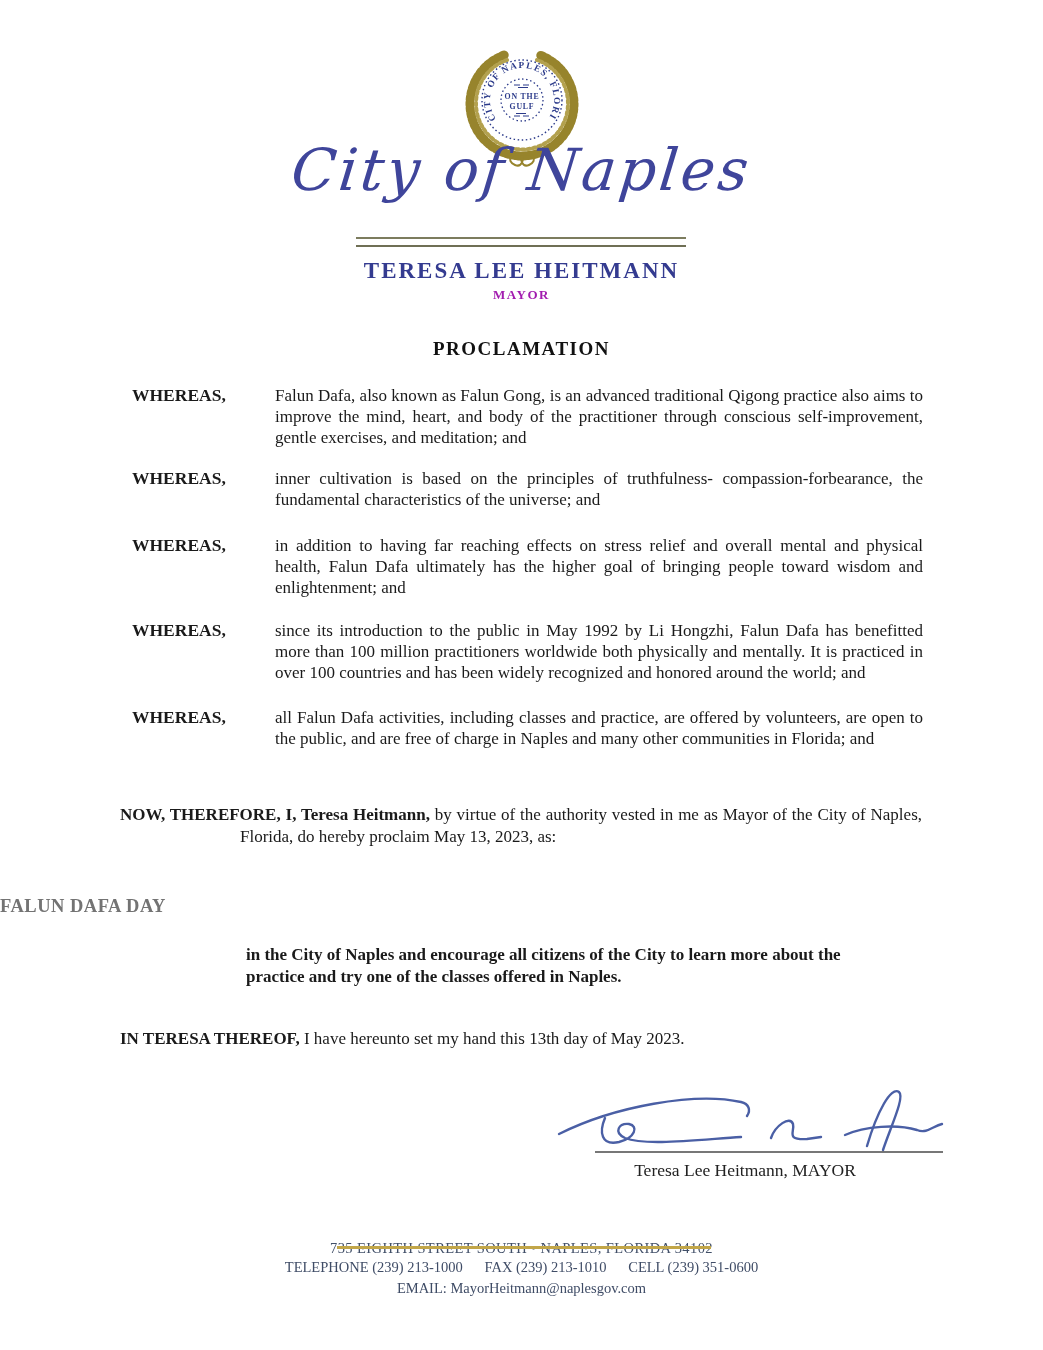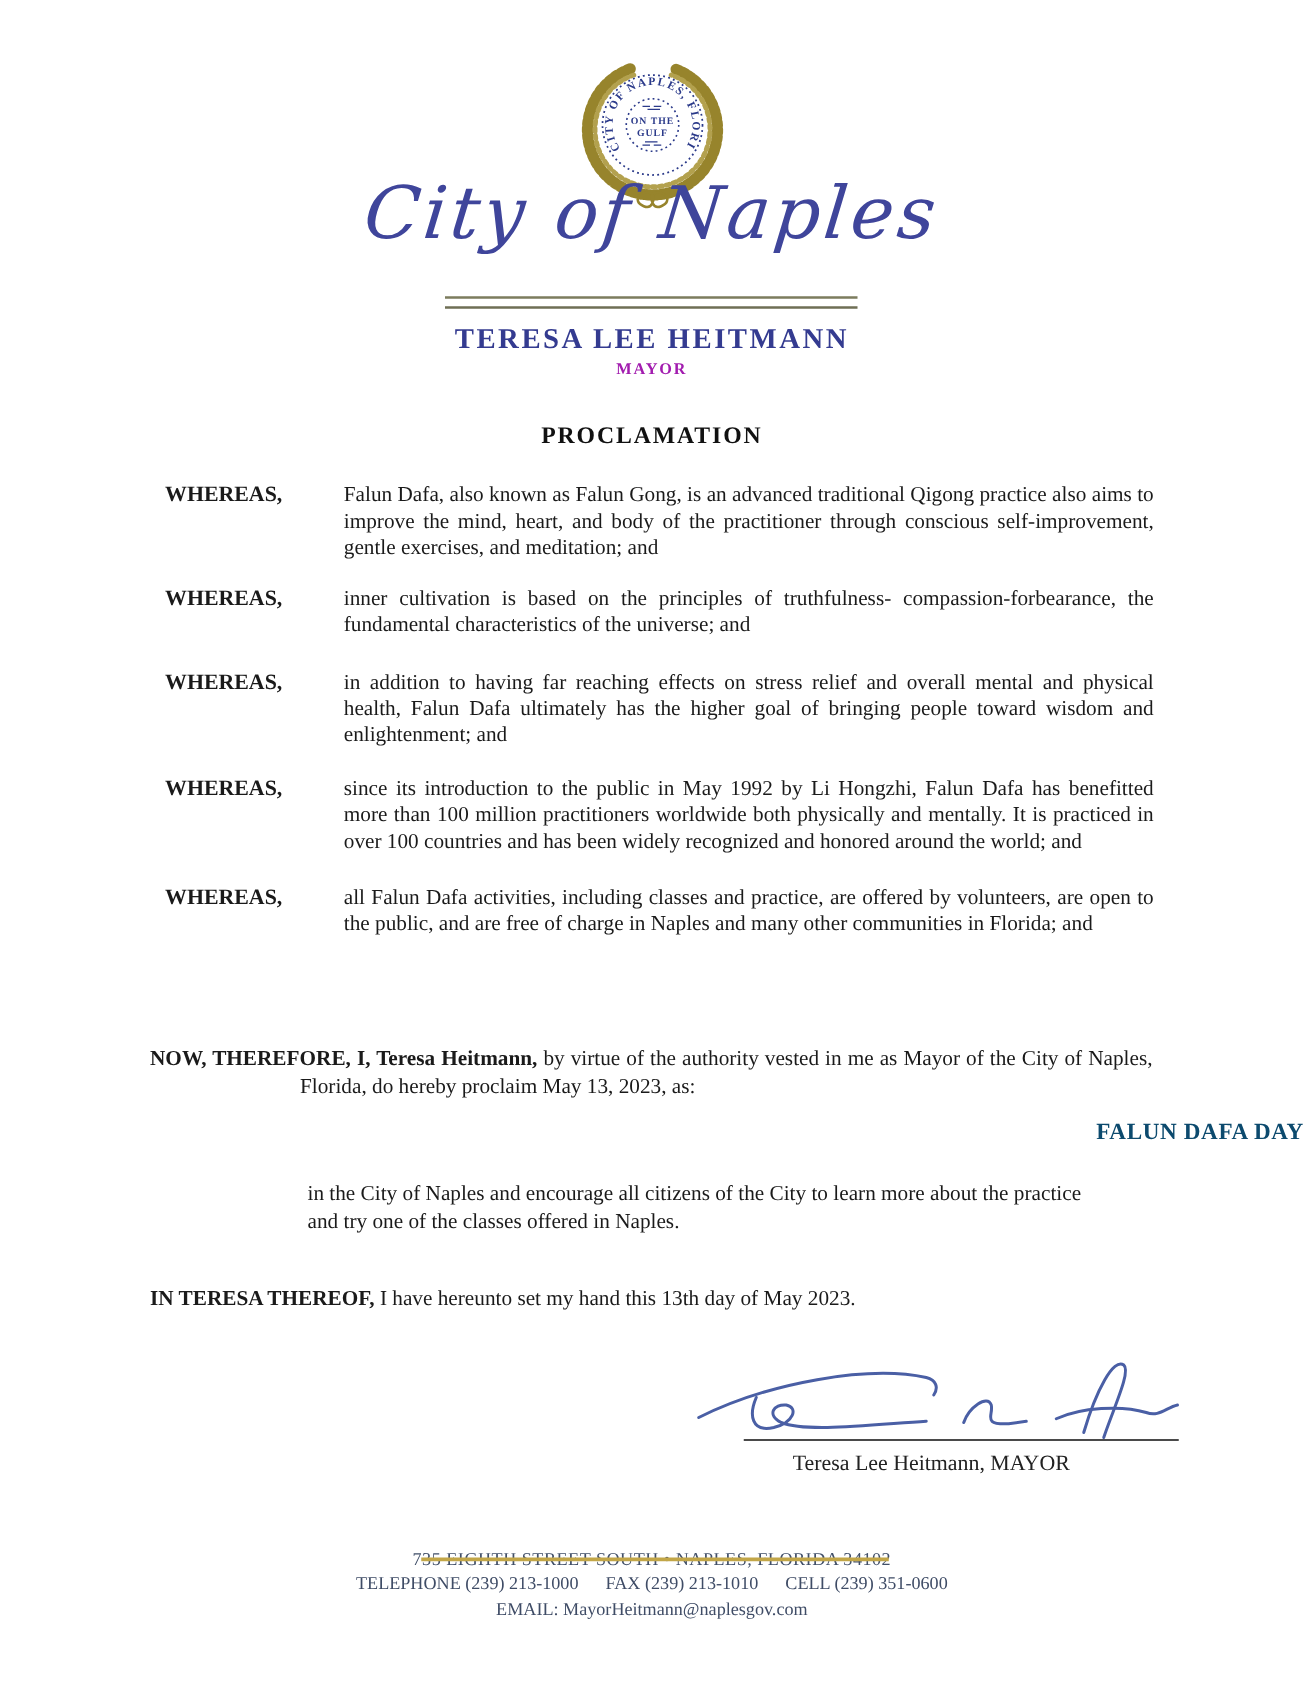--- a/index.html
+++ b/index.html
@@ -36,32 +36,32 @@
   .whereas-section { position:absolute; top:385px; left:120px; width:803px; }
   .whereas-row { display:flex; }
   .whereas-row:nth-child(1) { margin-bottom:20px; }
   .whereas-row:nth-child(2) { margin-bottom:25px; }
   .whereas-row:nth-child(3) { margin-bottom:22px; }
   .whereas-row:nth-child(4) { margin-bottom:24px; }
   .w-label { flex:0 0 143px; font-weight:bold; font-size:17.5px; line-height:21px;margin-left:12px; }
   .w-text  { flex:1; font-size:17px; line-height:21px; text-align:justify; }
   
   .therefore {
-    position:absolute; top:836px; left:120px; width:802px;
+    position:absolute; top:804px; left:120px; width:802px;
     font-size:17px; line-height:22px; text-align:justify;
     padding-left:120px; text-indent:-120px; box-sizing:border-box;
   }
   .therefore b, .witness b { font-weight:bold; }
   .day-title {
-    position:absolute; top:896px; left:0; width:100%; text-align:right;
-    font-weight:bold; font-size:18.5px; letter-spacing:0.5px; color:#0c4a6e;
+    position:absolute; top:896px; left:0; width:100%; text-align:left;
+    font-weight:bold; font-size:18.5px; letter-spacing:0.5px; color:#737373;
   }
   .closing {
     position:absolute; top:944px; left:246px; width:622px;
-    font-size:17px; line-height:22px;
+    font-size:17px; line-height:22px;font-weight:bold;
   }
   .witness {
     position:absolute; top:1029px; left:120px; width:870px; font-size:17px;
   }
   
   .signature-wrap { position:absolute; top:1082px; left:545px; width:400px; height:78px; }
   .signature-name {
     position:absolute; top:1160px; left:545px; width:400px; text-align:center;
     font-size:17.5px; color:#222;
   }

